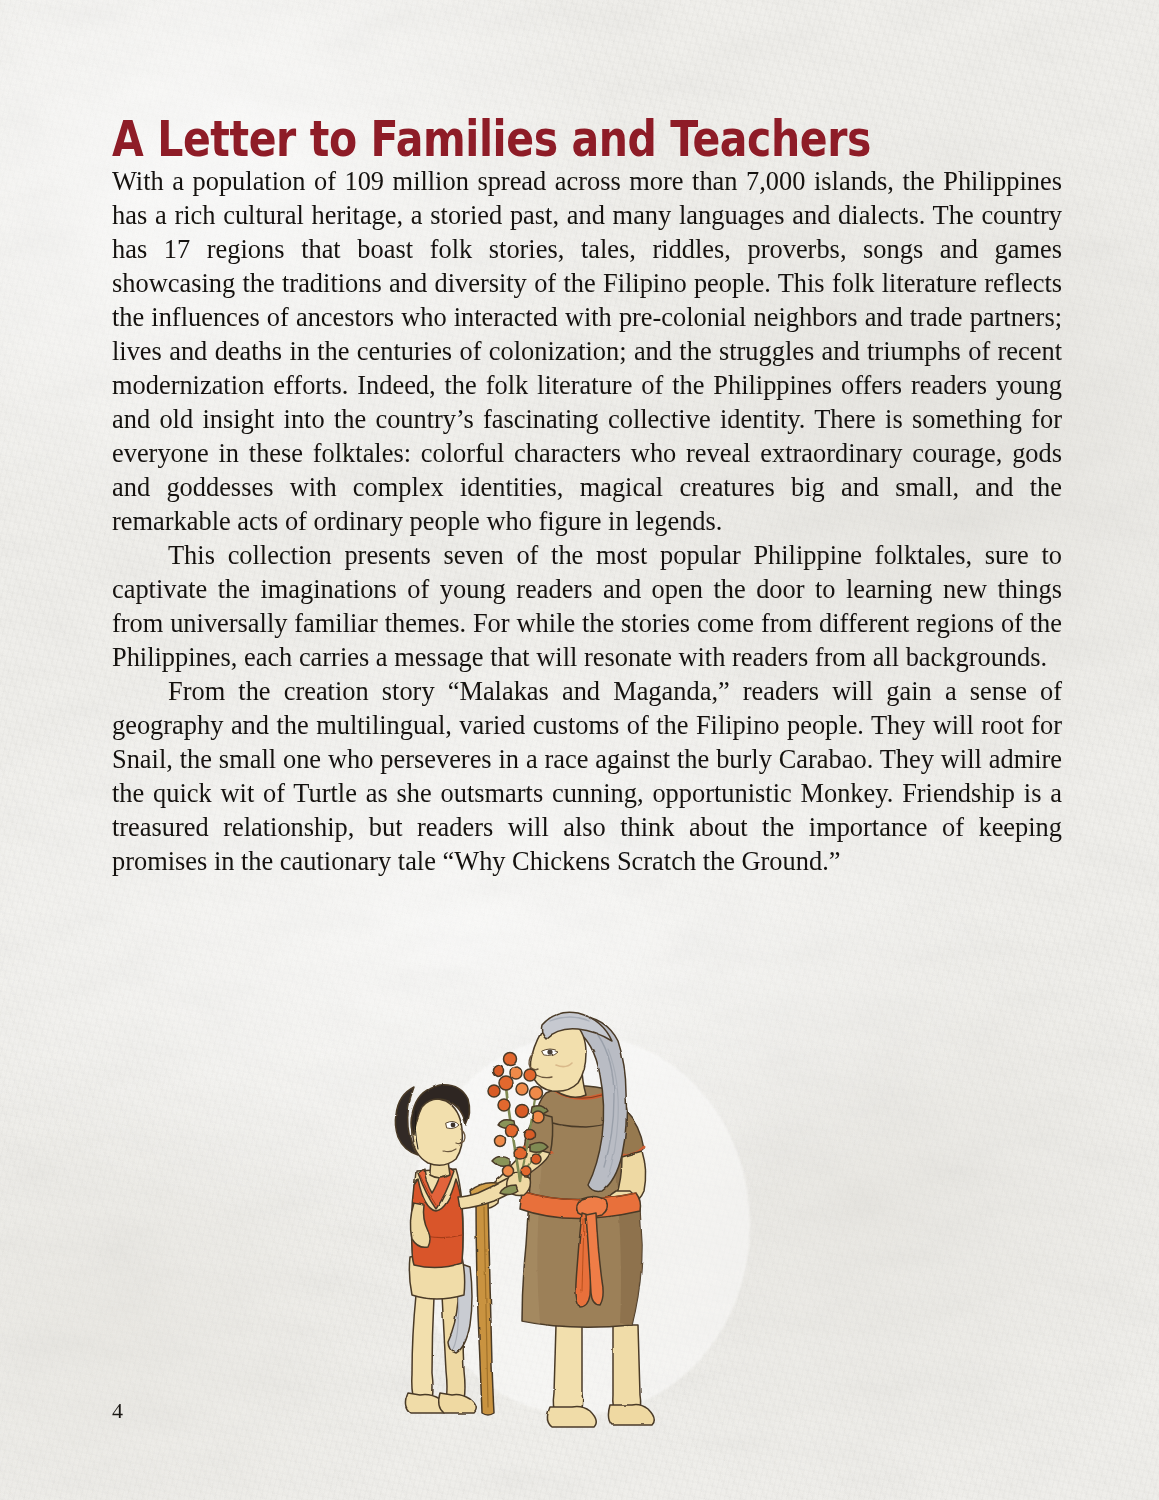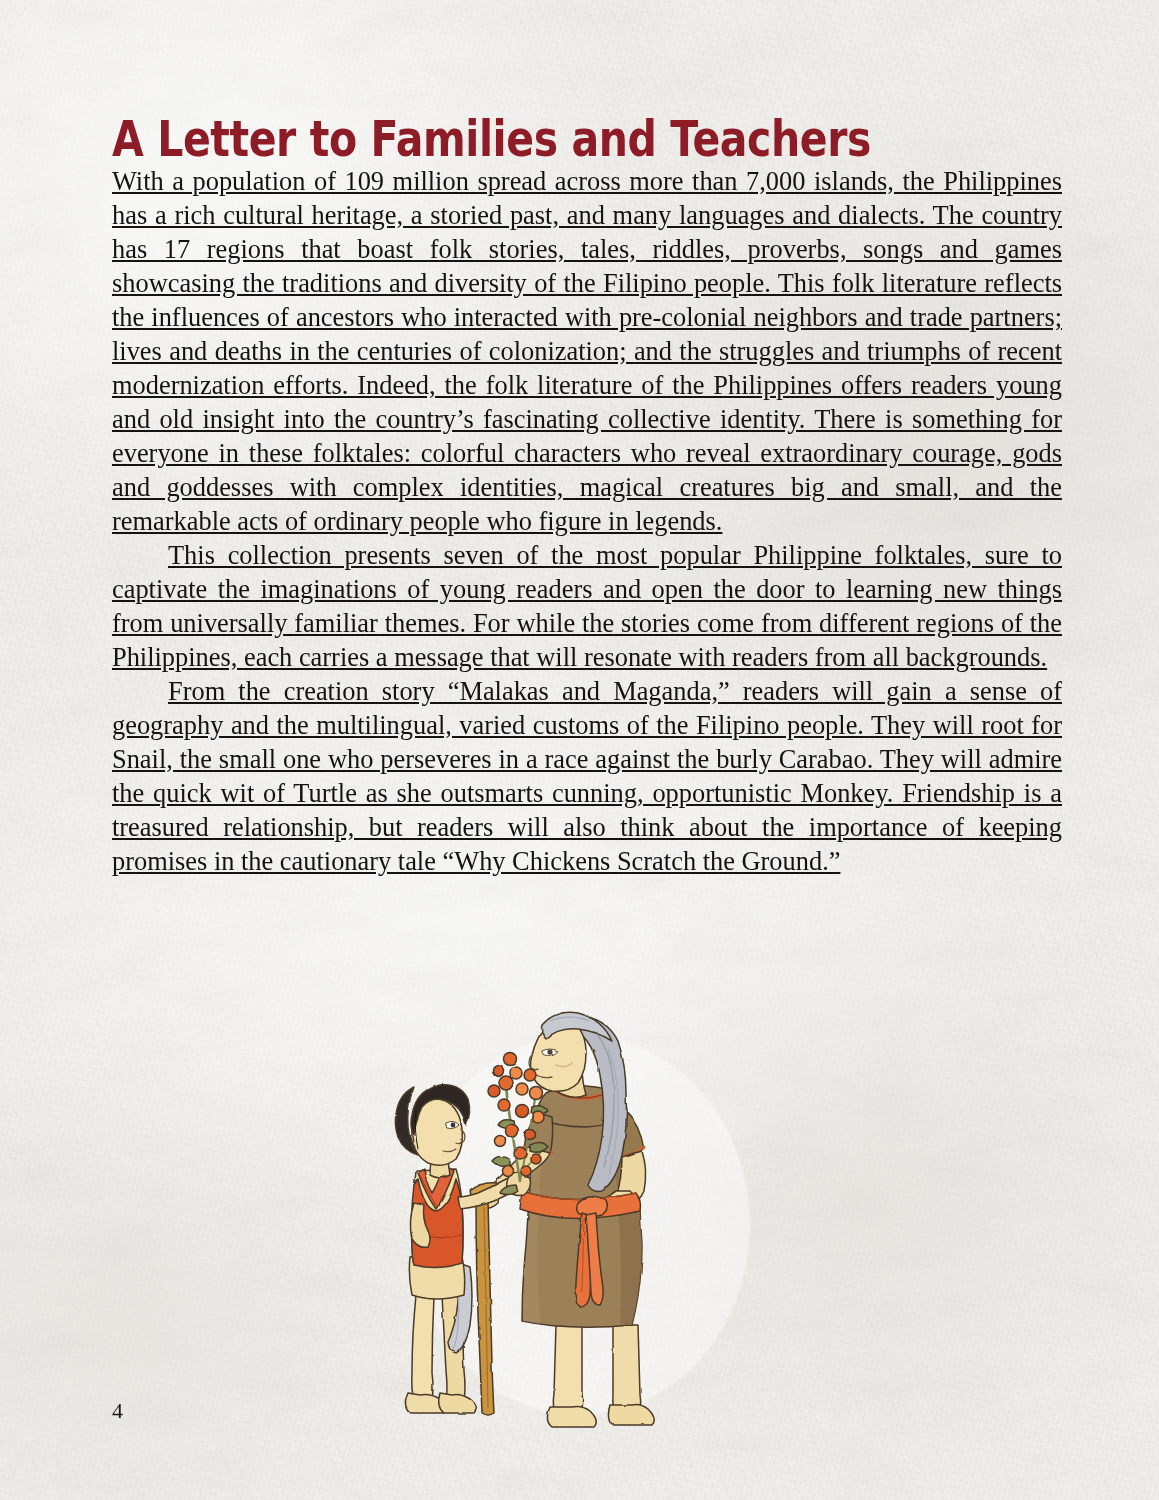--- a/index.html
+++ b/index.html
@@ -69,21 +69,20 @@
     top: 164px;
     width: 950px;
     font-size: 26.4px;
     line-height: 34px;
     color: #15120f;
     text-align: justify;
     text-justify: inter-word;
   }
   .body-copy p {
     margin: 0;
-    text-decoration: underline;
   }
   .body-copy p.indent {
     text-indent: 56px;
   }
 
   
   .folio {
     position: absolute;
     left: 112px;
     top: 1398px;

